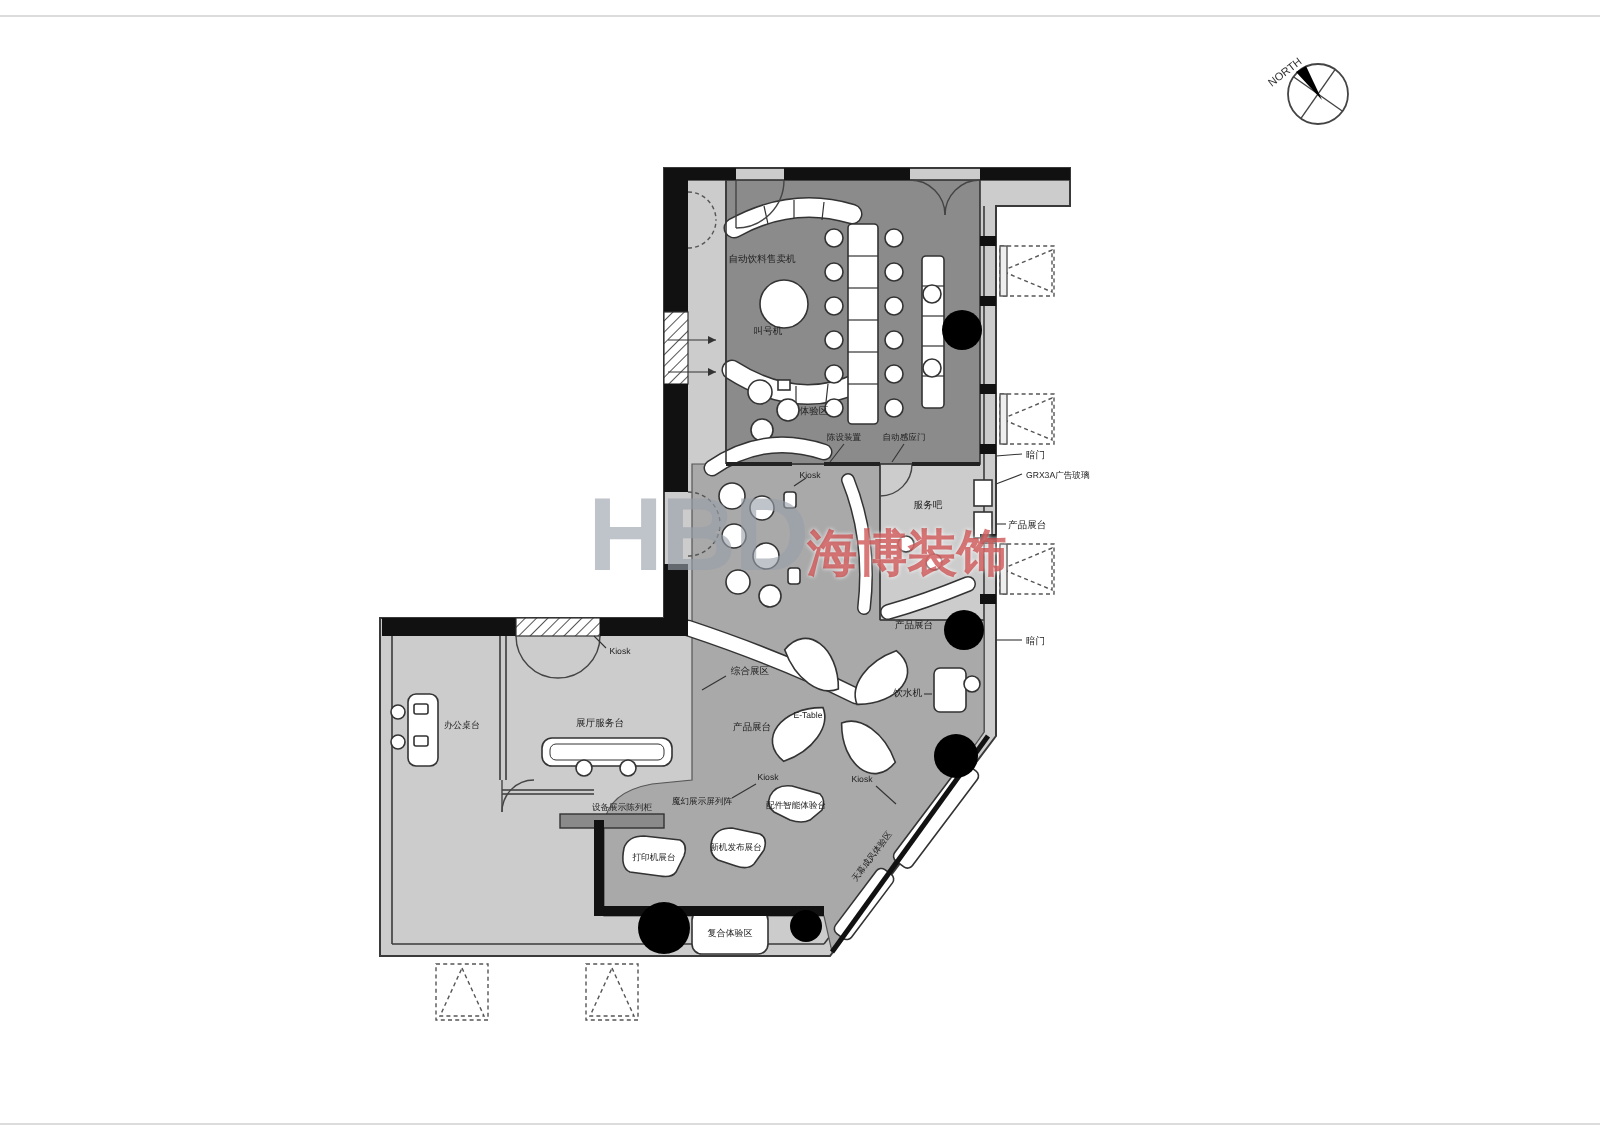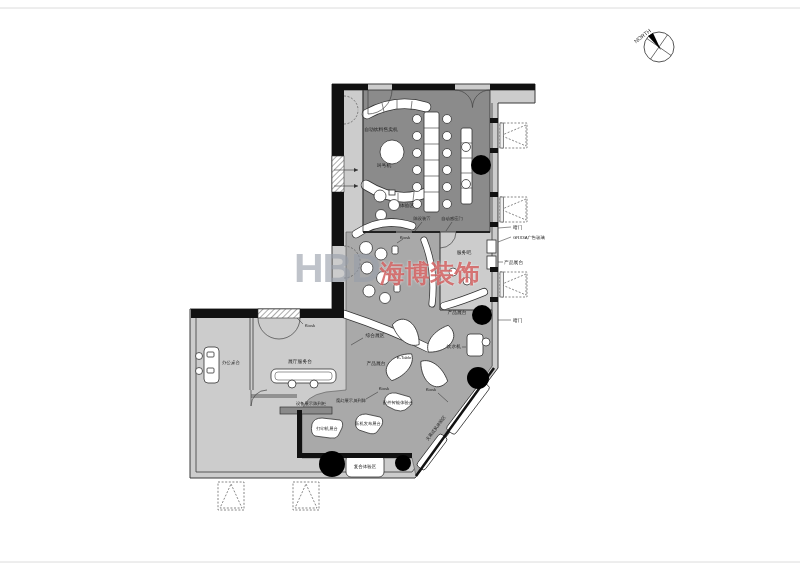--- a/index.html
+++ b/index.html
@@ -7,21 +7,21 @@
   #plan-svg{position:absolute;left:0;top:0;}
   .plan-label{fill:#222;font-family:"Liberation Sans",sans-serif;}
   .thinwall{stroke:#3a3a3a;stroke-width:0.8;fill:none;}
   .furn{fill:#ffffff;stroke:#333;stroke-width:0.8;}
   .furnline{stroke:#333;stroke-width:0.6;fill:none;}
   .leader{stroke:#333;stroke-width:0.55;fill:none;}
   .doorarc{stroke:#444;stroke-width:0.7;fill:none;}
   .dashline{stroke:#555;stroke-width:0.7;fill:none;stroke-dasharray:2 1.6;}
   #watermark{position:absolute;left:294px;top:248px;pointer-events:none;white-space:nowrap;}
   #wm-brand{line-height:40px;}
-  #wm-latin{font-weight:bold;font-size:41px;color:rgba(152,158,170,0.62);letter-spacing:-1px;}
+  #wm-latin{font-weight:bold;font-size:52px;color:rgba(152,158,170,0.62);letter-spacing:-1px;}
   #wm-cn{font-weight:bold;font-size:25px;color:rgba(198,50,50,0.66);text-shadow:0 0 2px rgba(255,255,255,0.9);}
   #wm-band{position:absolute;left:4px;top:41px;width:206px;height:22px;background:rgba(217,125,125,0.78);overflow:hidden;}
   #wm-url{font-weight:bold;font-size:17px;line-height:22px;color:rgba(255,255,255,0.85);letter-spacing:3px;padding-left:7px;}
 </style>
 </head>
 <body>
 
 <svg id="plan-svg" width="800" height="570" viewBox="0 0 800 570">
   <defs>
     <pattern id="hatch" width="4" height="4" patternUnits="userSpaceOnUse" patternTransform="rotate(45)">

